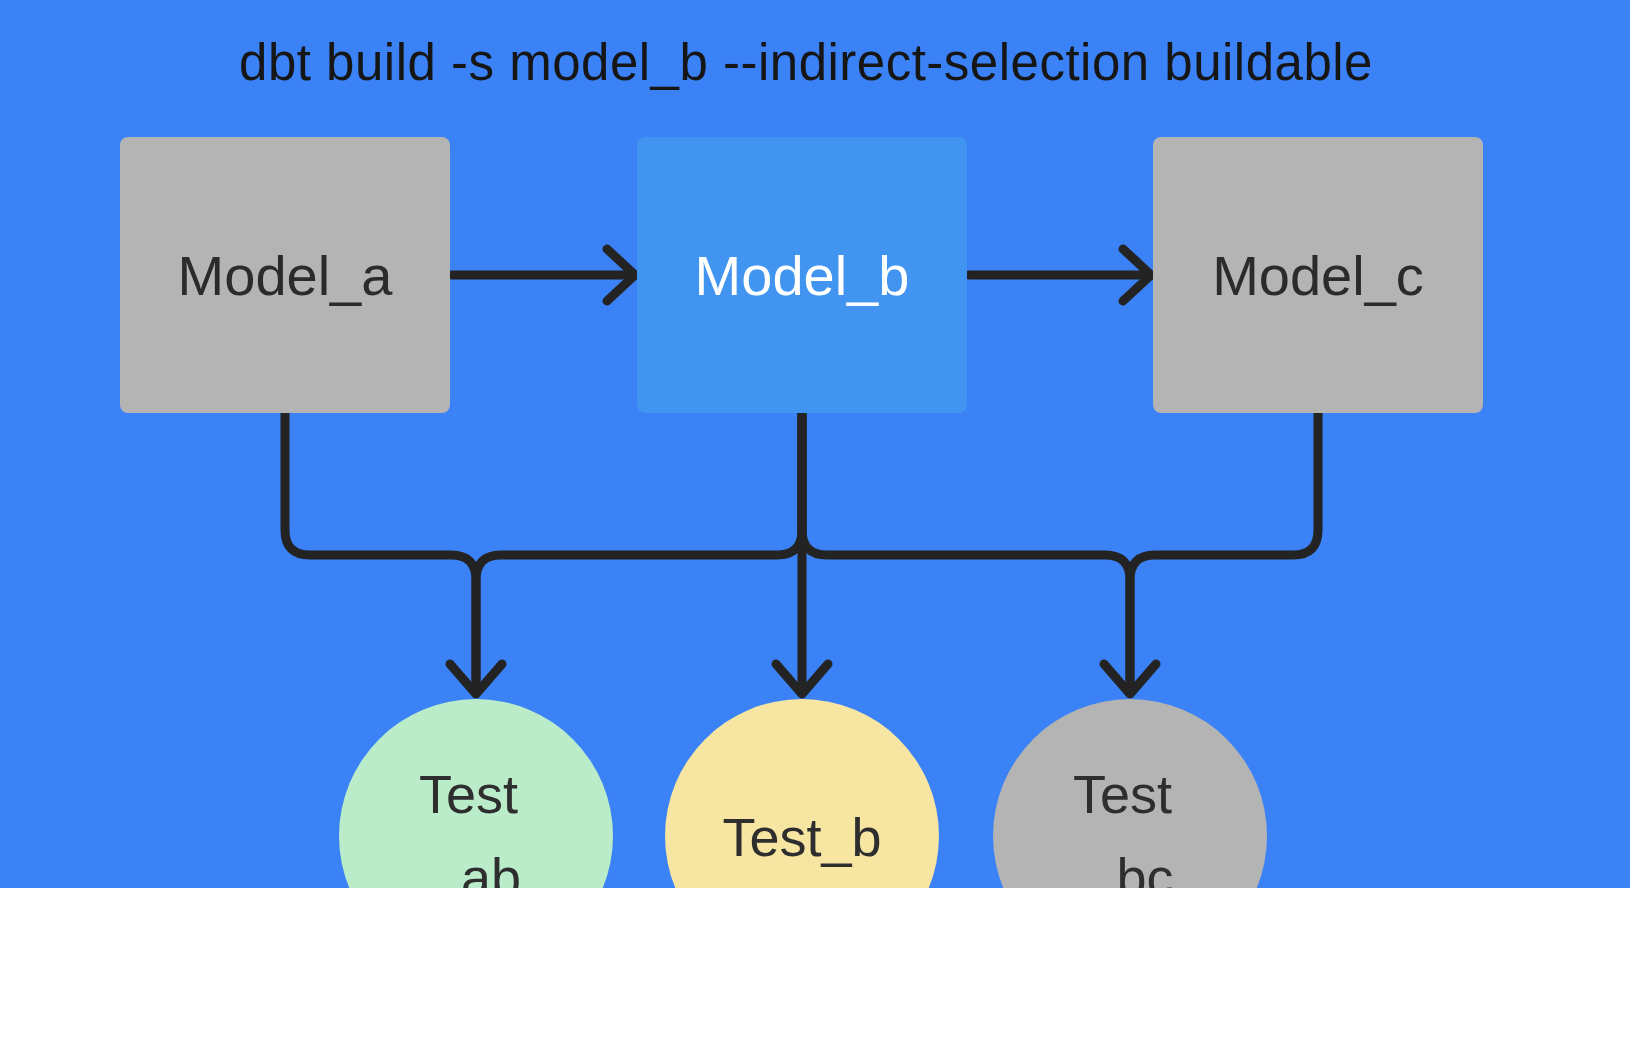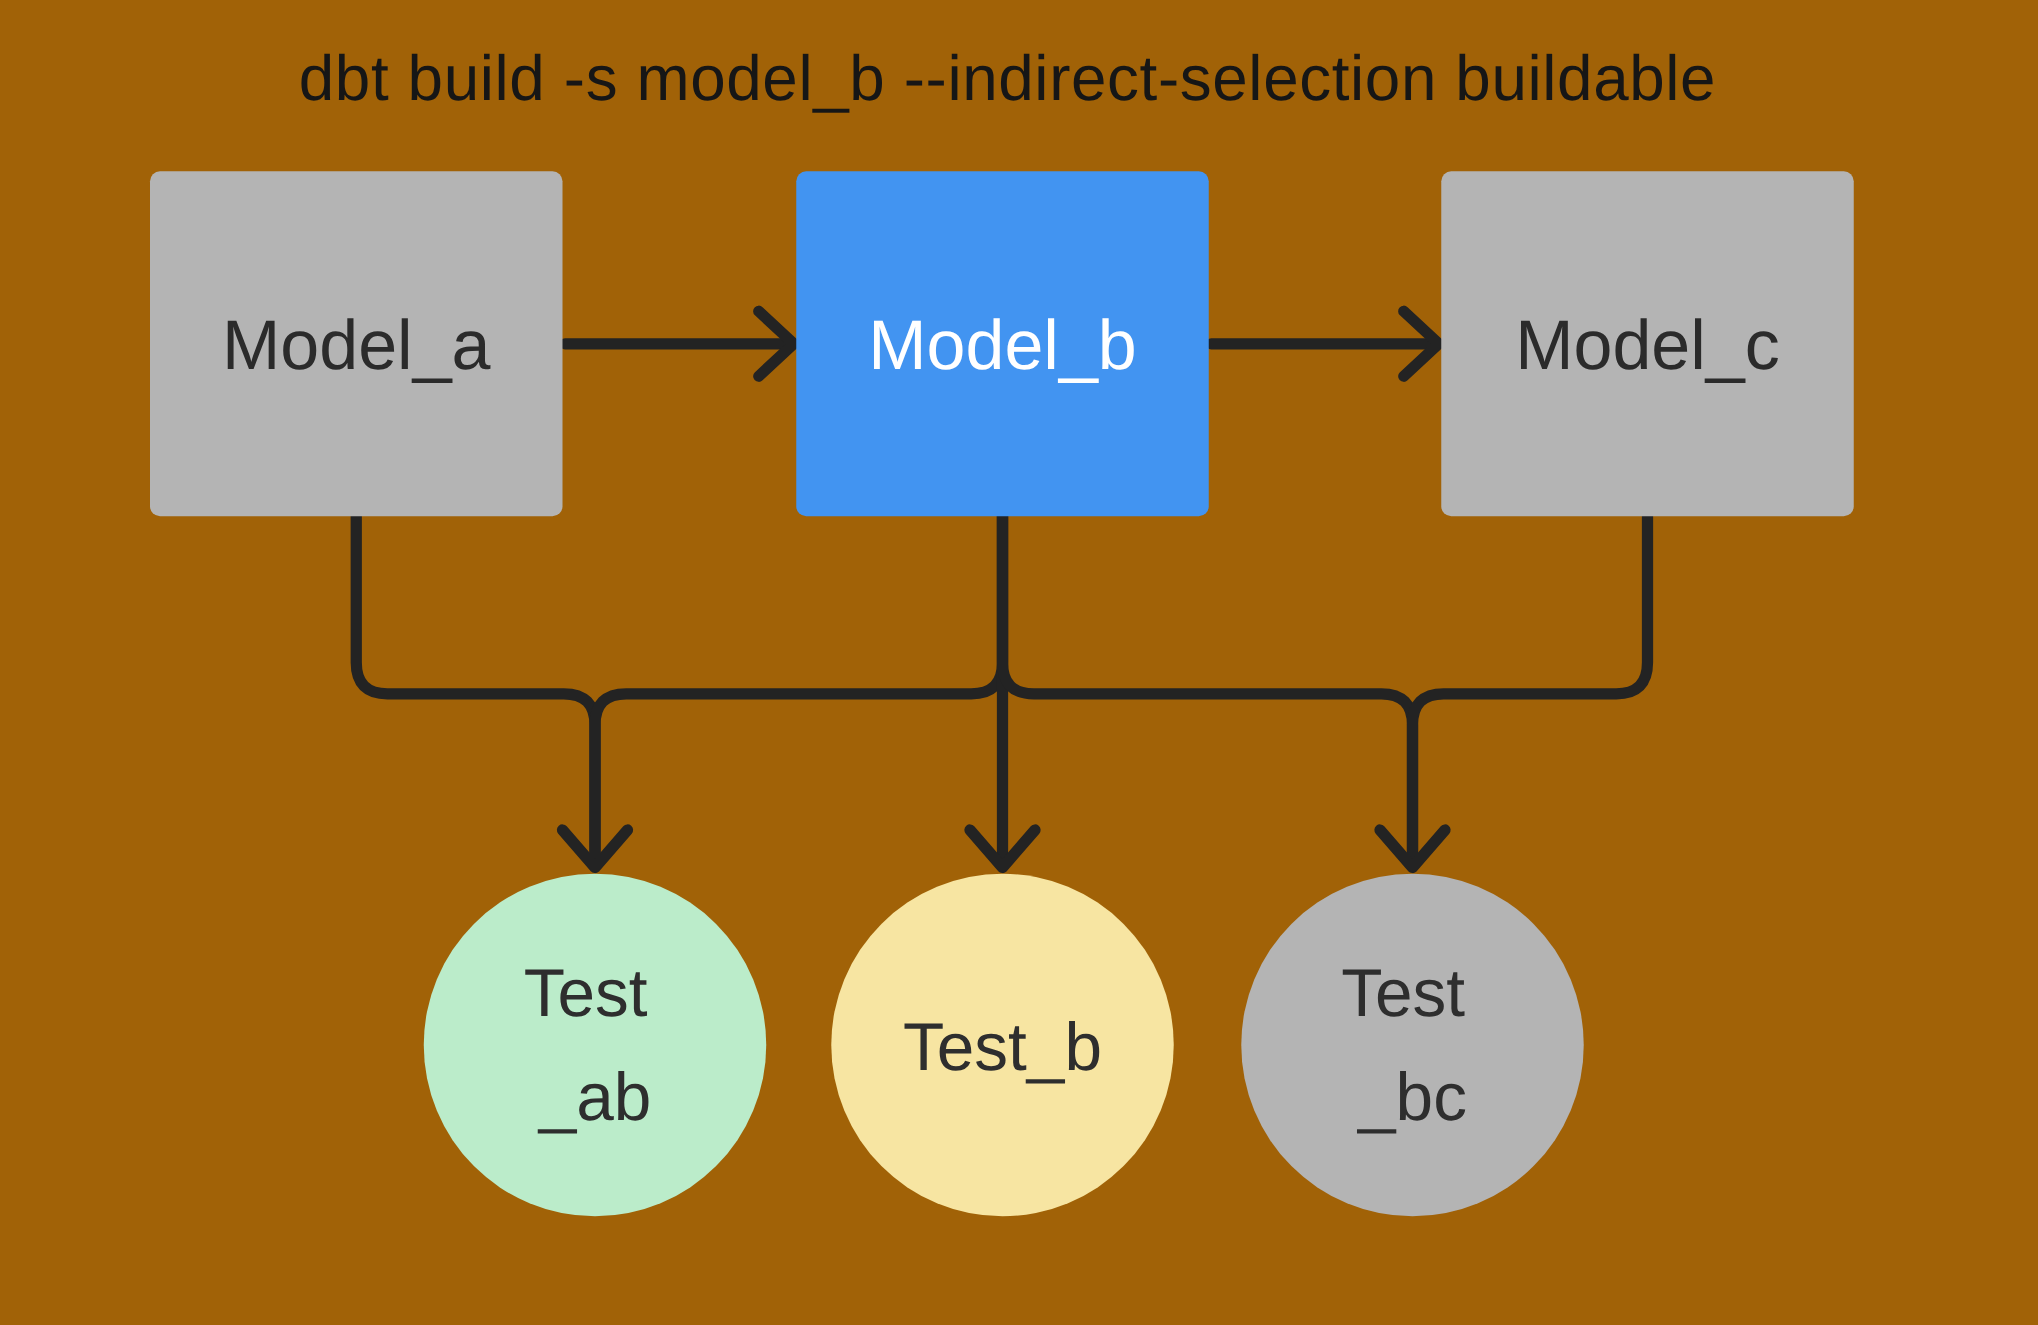--- a/index.html
+++ b/index.html
@@ -2,22 +2,22 @@
 <html><head>
 <meta charset="utf-8">
 <style>
   html, body {
     margin: 0;
     padding: 0;
     background: #ffffff;
   }
   .stage {
     width: 1630px;
-    height: 1060px;
-    background: #a16207;
+    height: 888px;
+    background: #3b82f6;
     position: relative;
     overflow: hidden;
   }
   svg {
     display: block;
     font-family: "Liberation Sans", "DejaVu Sans", sans-serif;
   }
   .title-text {
     font-size: 51px;
     font-weight: 500;

